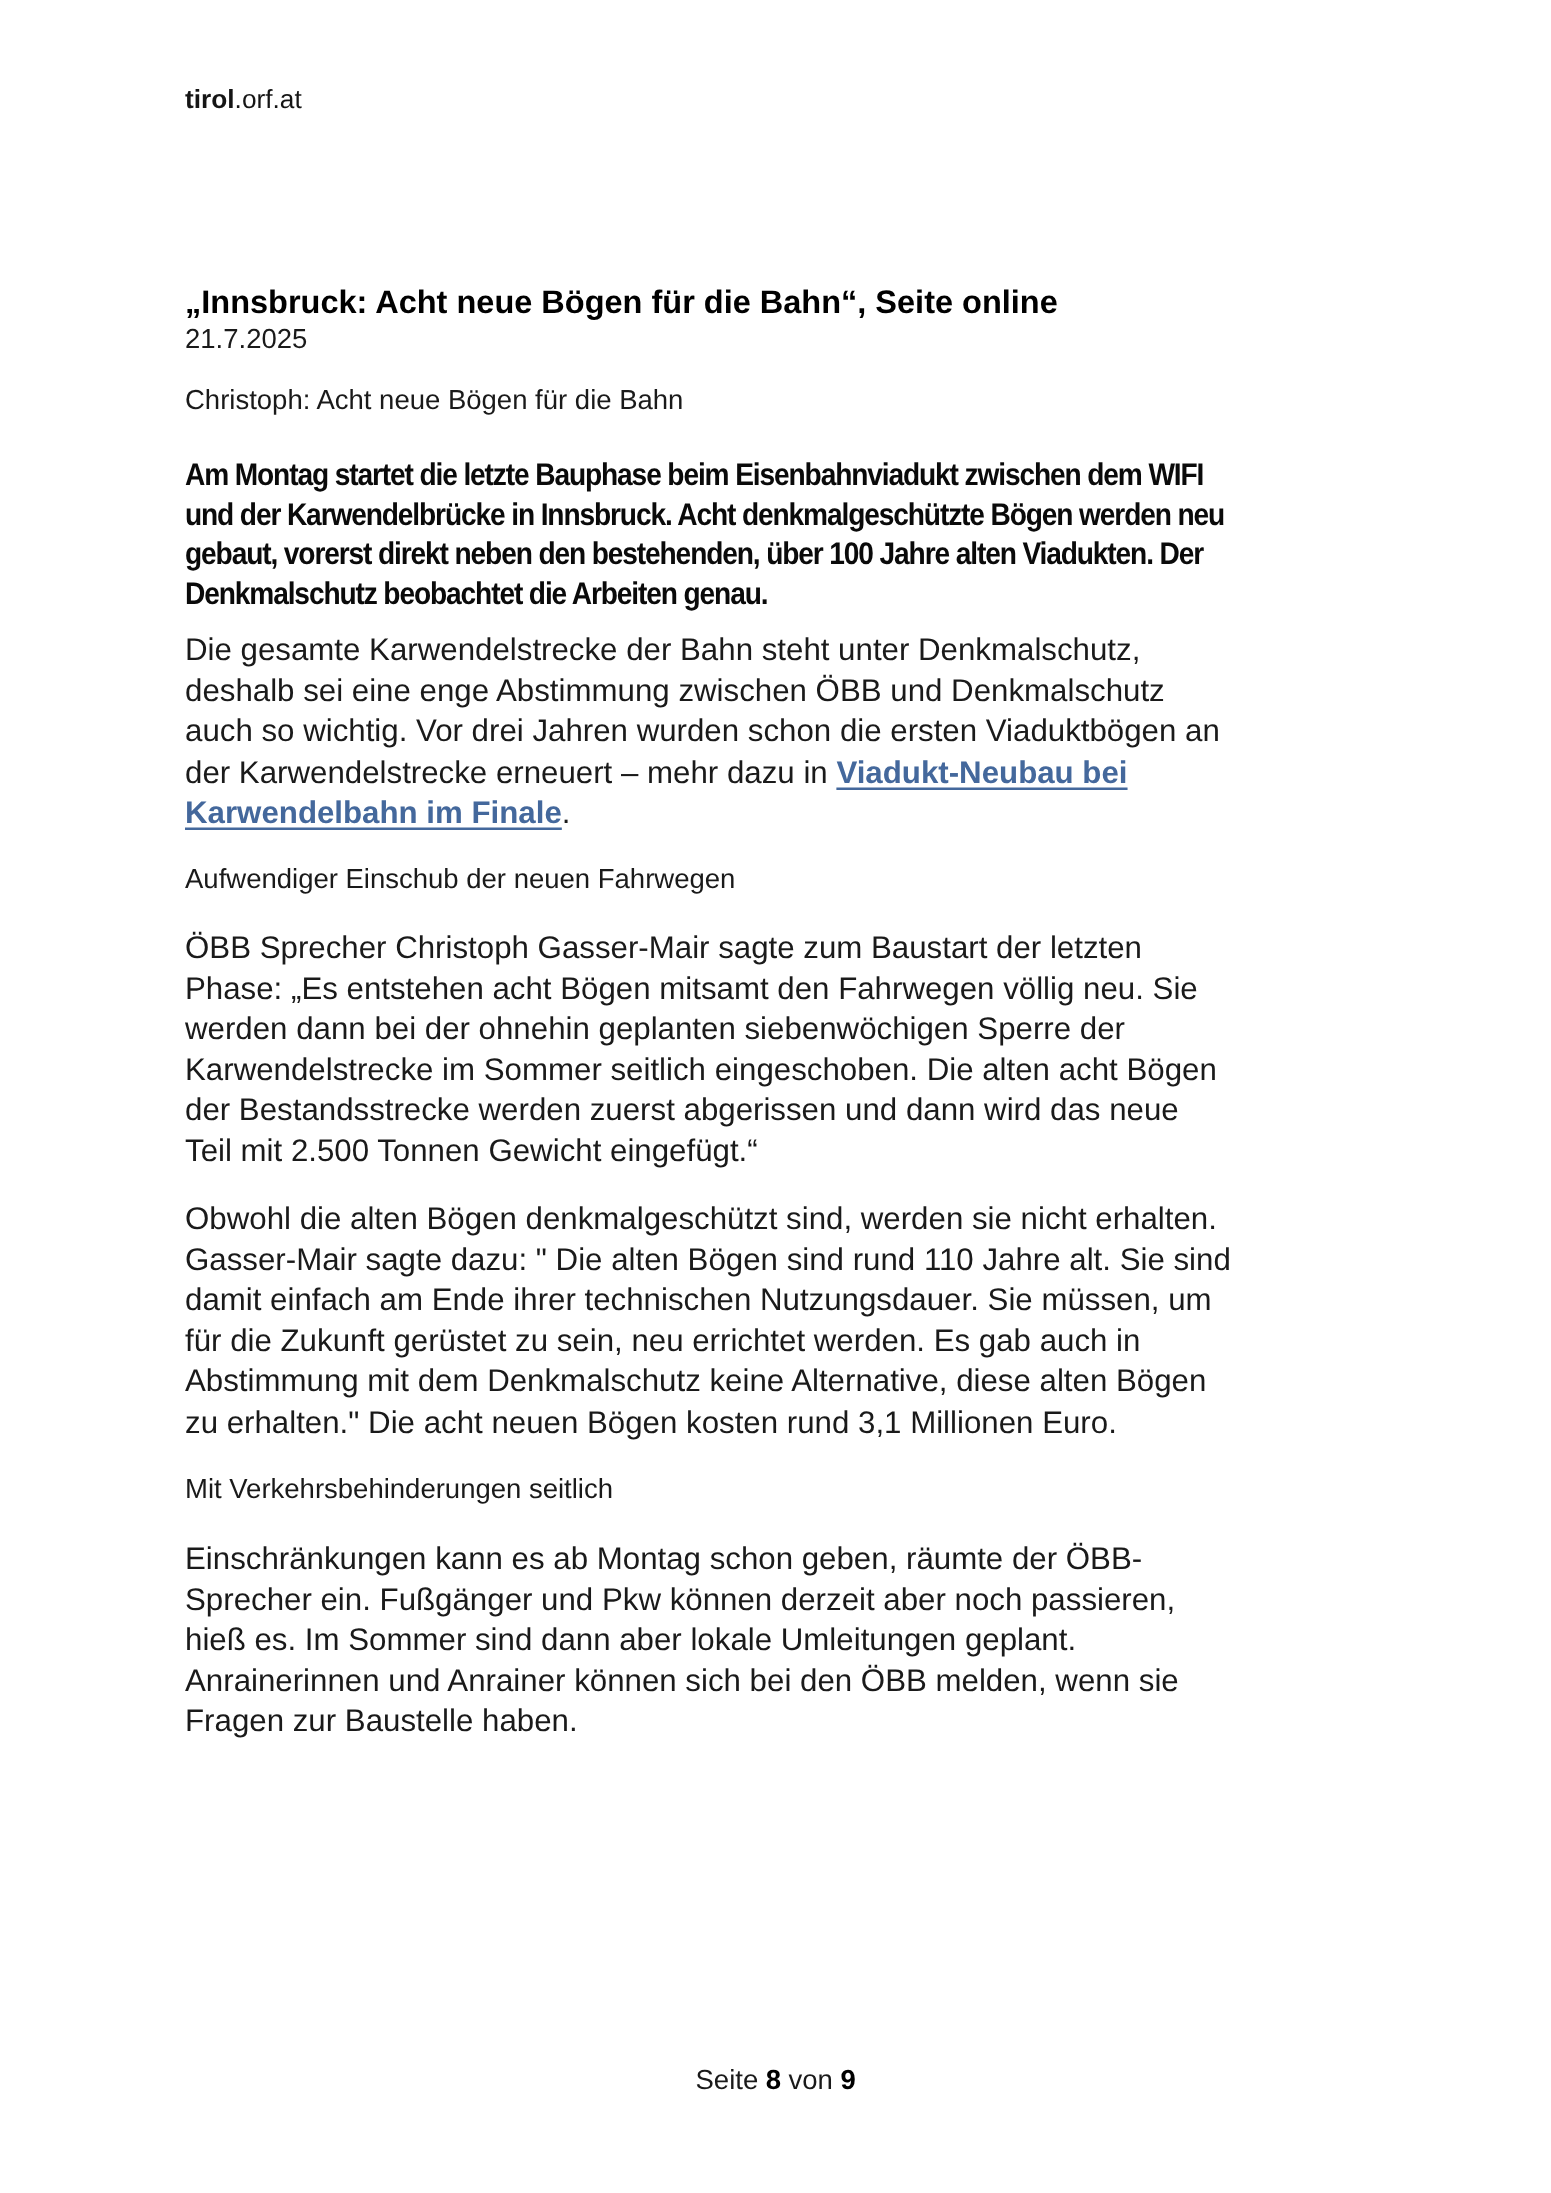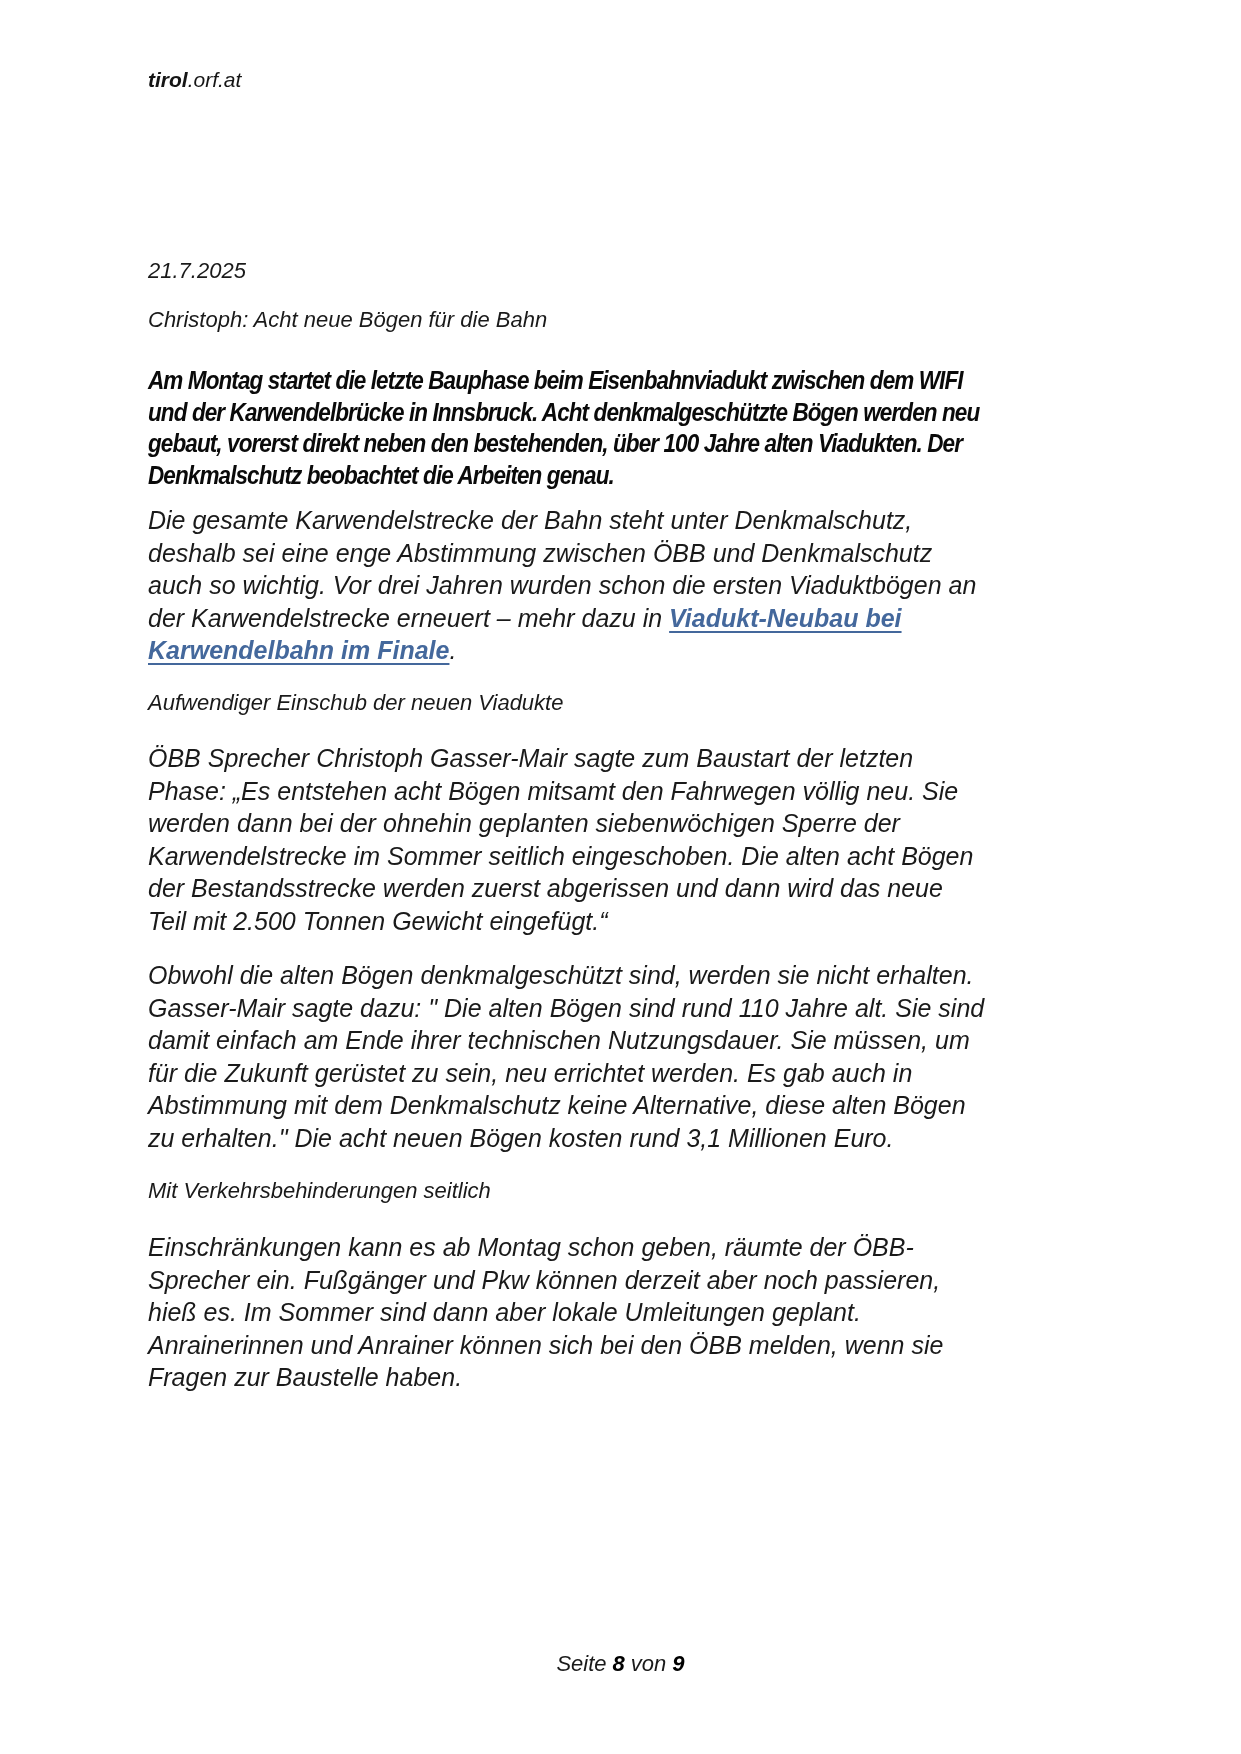--- a/index.html
+++ b/index.html
@@ -4,21 +4,21 @@
 <style>
   * { margin: 0; padding: 0; box-sizing: border-box; }
   html, body { background: #ffffff; }
   body {
     width: 1241px; height: 1754px;
     font-family: "Liberation Sans", "DejaVu Sans", sans-serif;
     color: #1a1a1a;
     position: relative;
     overflow: hidden;
   }
-  .page { position: relative; width: 1241px; height: 1300px; background: #fff; font-style: italic; }
+  .page { position: relative; width: 1241px; height: 1300px; background: #fff; }
 
   .abs { position: absolute; left: 148px; }
 
   .brand { top: 68px; font-size: 21px; color: #151515; }
   .brand-bold { font-weight: 700; }
 
   .doc-title { top: 226px; font-size: 26px; font-weight: 700; color: #000; width: 1020px; }
   .doc-date  { top: 258px; font-size: 22px; color: #1a1a1a; }
 
   .kicker { top: 307px; font-size: 22px; color: #1a1a1a; }
@@ -83,36 +83,37 @@
 </style>
 </head>
 <body>
 
 <div class="page">
 
   <div class="abs brand">
     <span class="brand-bold">tirol</span><span>.orf.at</span>
   </div>
 
+  <h1 class="abs doc-title">„Innsbruck: Acht neue Bögen für die Bahn“, Seite online</h1>
   <div class="abs doc-date">21.7.2025</div>
 
   <div class="abs kicker">Christoph: Acht neue Bögen für die Bahn</div>
 
   <p class="abs para lead">Am Montag startet die letzte Bauphase beim Eisenbahnviadukt zwischen dem WIFI
 und der Karwendelbrücke in Innsbruck. Acht denkmalgeschützte Bögen werden neu
 gebaut, vorerst direkt neben den bestehenden, über 100 Jahre alten Viadukten. Der
 Denkmalschutz beobachtet die Arbeiten genau.</p>
 
   <p class="abs para p-denkmal"><span>Die gesamte Karwendelstrecke der Bahn steht unter Denkmalschutz,
 deshalb sei eine enge Abstimmung zwischen ÖBB und Denkmalschutz
 auch so wichtig. Vor drei Jahren wurden schon die ersten Viaduktbögen an
 der Karwendelstrecke erneuert – mehr dazu in </span><a class="inline-link">Viadukt-Neubau bei
 Karwendelbahn im Finale</a><span>.</span></p>
 
-  <div class="abs subhead subhead-1">Aufwendiger Einschub der neuen Viadukte</div>
+  <div class="abs subhead subhead-1">Aufwendiger Einschub der neuen Fahrwegen</div>
 
   <p class="abs para p-sprecher">ÖBB Sprecher Christoph Gasser-Mair sagte zum Baustart der letzten
 Phase: „Es entstehen acht Bögen mitsamt den Fahrwegen völlig neu. Sie
 werden dann bei der ohnehin geplanten siebenwöchigen Sperre der
 Karwendelstrecke im Sommer seitlich eingeschoben. Die alten acht Bögen
 der Bestandsstrecke werden zuerst abgerissen und dann wird das neue
 Teil mit 2.500 Tonnen Gewicht eingefügt.“</p>
 
   <p class="abs para p-obwohl">Obwohl die alten Bögen denkmalgeschützt sind, werden sie nicht erhalten.
 Gasser-Mair sagte dazu: " Die alten Bögen sind rund 110 Jahre alt. Sie sind

